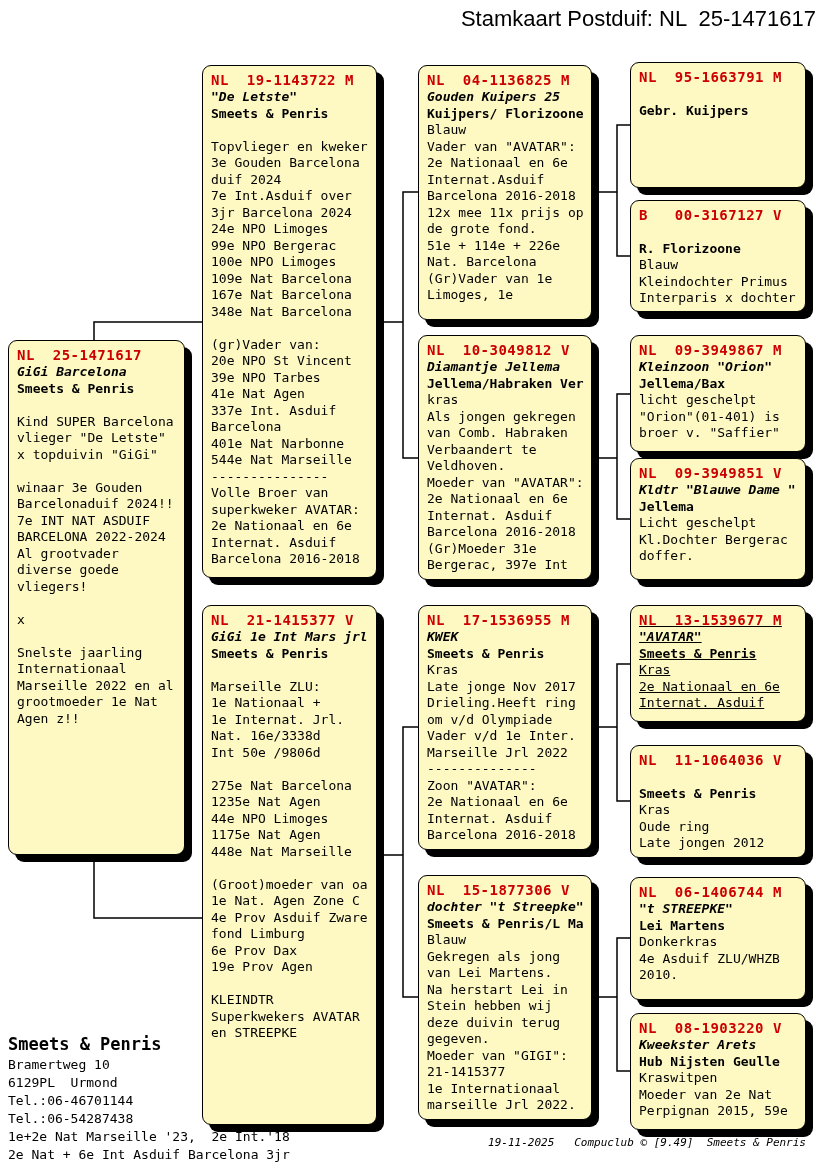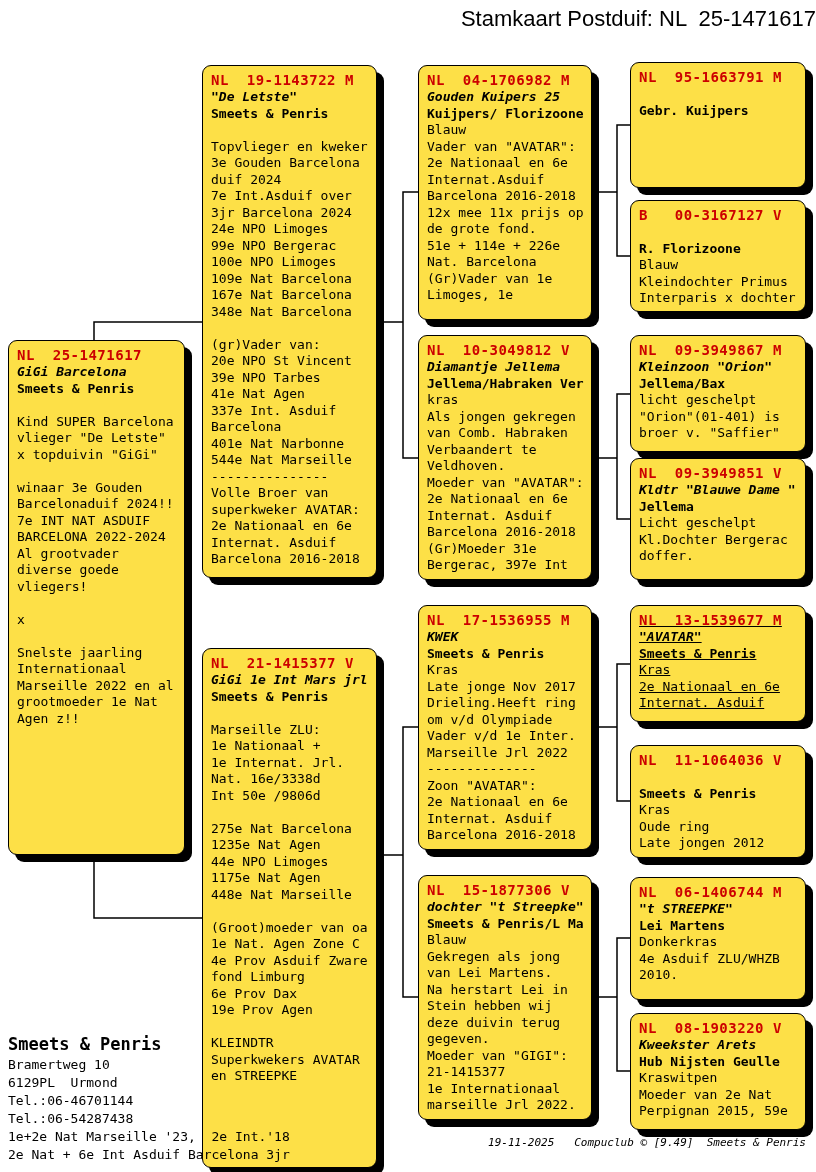--- a/index.html
+++ b/index.html
@@ -1,32 +1,32 @@
 <!DOCTYPE html>
 <html><head>
 <meta charset="utf-8">
 <style>
   html,body{margin:0;padding:0;background:#fff;}
   #card{position:relative;width:816px;height:1172px;background:#ffffff;
         font-family:"DejaVu Sans Mono",monospace;color:#000;overflow:hidden;}
   #title{position:absolute;top:6px;left:0;width:816px;text-align:right;
          font-family:"Liberation Sans",sans-serif;font-size:22px;white-space:pre;}
   #connectors{position:absolute;top:0;left:0;z-index:0;}
-  .pbox{position:absolute;z-index:1;background:#fde047;border:1.5px solid #000;
+  .pbox{position:absolute;z-index:1;background:#fef9c3;border:1.5px solid #000;
         border-radius:9px;box-shadow:7px 7px 0 0 #000;box-sizing:border-box;
         padding:5px 6px 5px 8px;font-size:13px;line-height:16.5px;overflow:hidden;}
   .ring{color:#cc0000;font-weight:bold;font-size:14px;line-height:18px;
         letter-spacing:.5px;white-space:pre;}
   .bname{font-style:italic;font-weight:bold;min-height:16.5px;white-space:pre;}
   .owner{font-weight:bold;min-height:16.5px;white-space:pre;}
   .bodytxt{white-space:pre-wrap;}
   
   .pos-subject{left:8px;top:340px;width:177px;height:515px;}
   .pos-father{left:202px;top:65px;width:175px;height:513px;}
-  .pos-mother{left:202px;top:605px;width:175px;height:520px;margin-top:43px;}
+  .pos-mother{left:202px;top:605px;width:175px;height:520px;}
   .pos-gp1{left:418px;top:65px;width:174px;height:255px;}
   .pos-gp2{left:418px;top:335px;width:174px;height:245px;}
   .pos-gp3{left:418px;top:605px;width:174px;height:245px;}
   .pos-gp4{left:418px;top:875px;width:174px;height:245px;}
   .pos-ggp1{left:630px;top:62px;width:176px;height:126px;}
   .pos-ggp2{left:630px;top:200px;width:176px;height:112px;}
   .pos-ggp3{left:630px;top:335px;width:176px;height:117px;}
   .pos-ggp4{left:630px;top:458px;width:176px;height:122px;}
   .pos-ggp5{left:630px;top:605px;width:176px;height:117px;text-decoration:underline;}
   .pos-ggp6{left:630px;top:745px;width:176px;height:113px;}
@@ -140,21 +140,21 @@
 fond Limburg
 6e Prov Dax
 19e Prov Agen
 
 KLEINDTR
 Superkwekers AVATAR
 en STREEPKE</div>
   </div>
 
   <div class="pbox pos-gp1">
-    <div class="ring">NL  04-1706982 M</div>
+    <div class="ring">NL  04-1136825 M</div>
     <div class="bname">Gouden Kuipers 25</div>
     <div class="owner">Kuijpers/ Florizoone</div>
     <div class="bodytxt">Blauw
 Vader van "AVATAR":
 2e Nationaal en 6e
 Internat.Asduif
 Barcelona 2016-2018
 12x mee 11x prijs op
 de grote fond.
 51e + 114e + 226e

